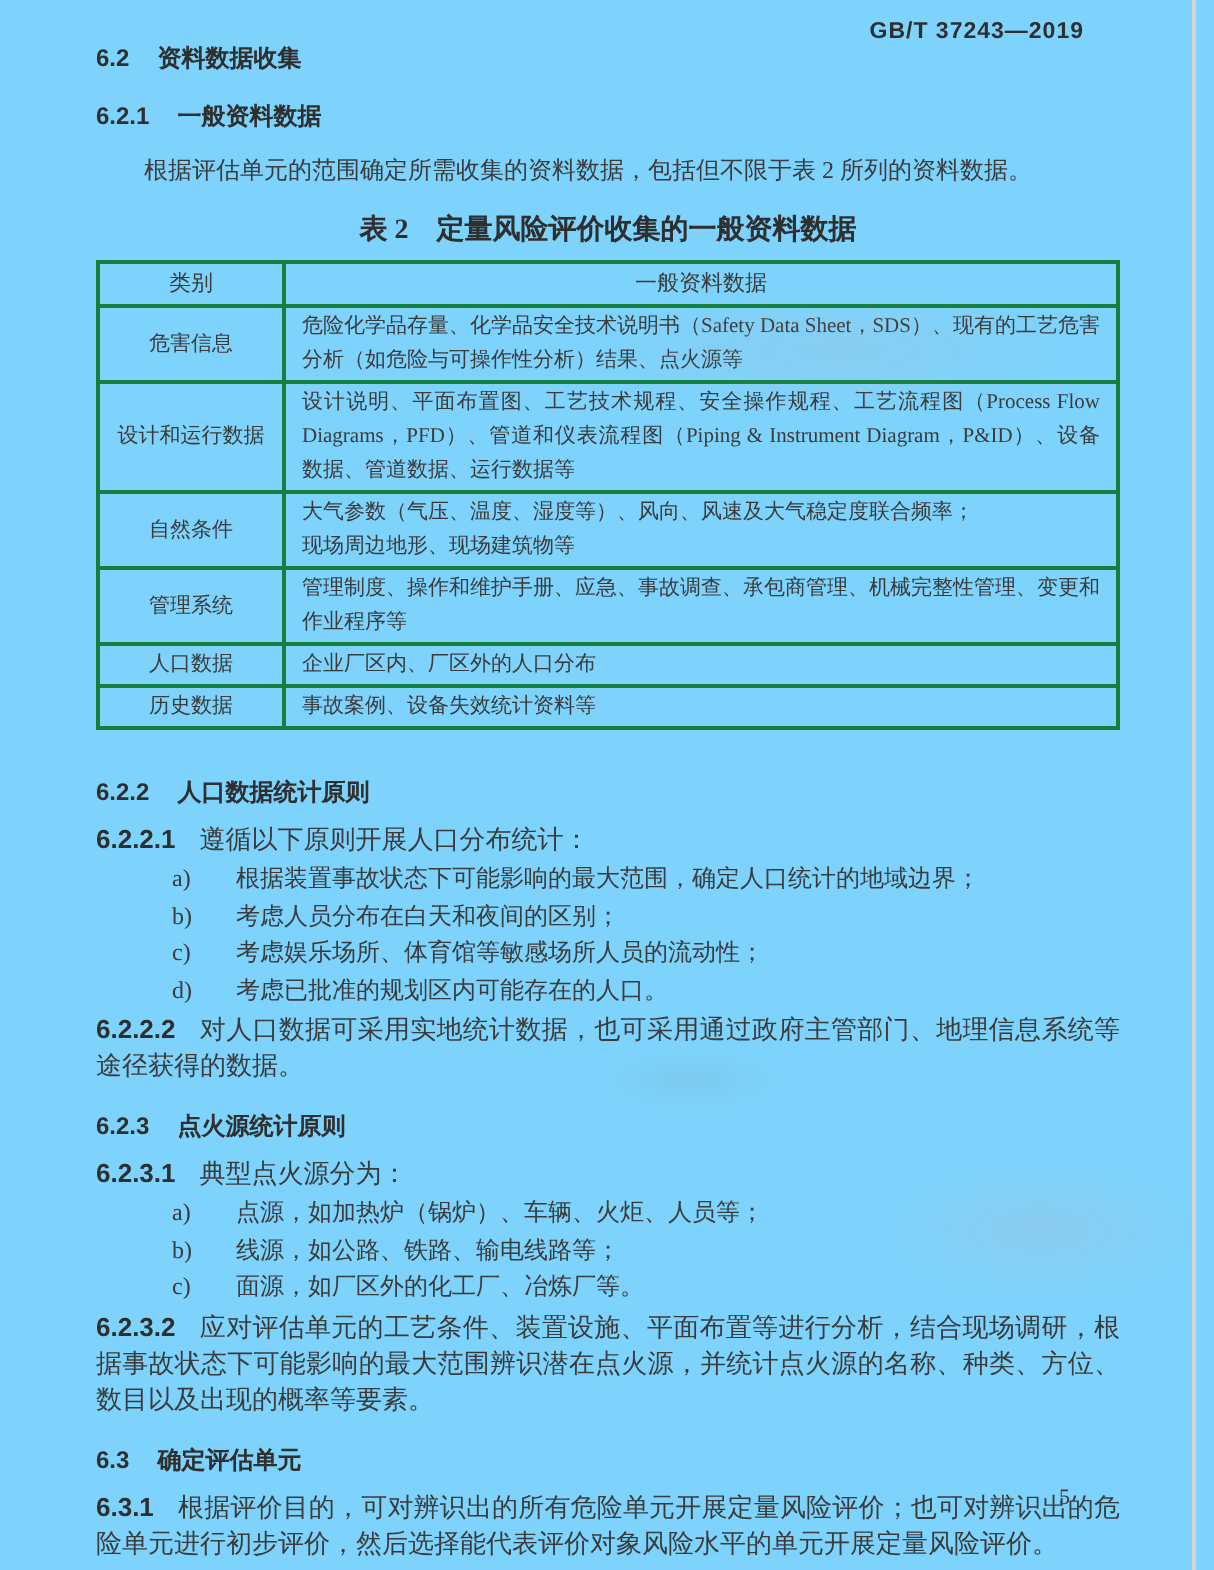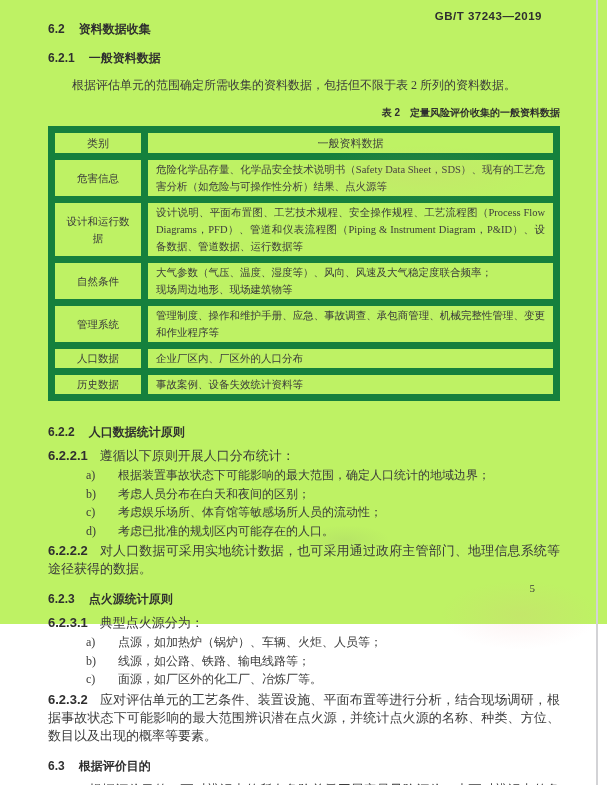--- a/index.html
+++ b/index.html
@@ -3,22 +3,22 @@
 <meta charset="utf-8">
 <style>
   html,body{margin:0;padding:0;}
   body{
     width:607px;height:785px;overflow:hidden;
     background:#ffffff;
     font-family:"Liberation Serif","DejaVu Serif",serif;
     color:#3b3b3b;
   }
   .page{
-    position:relative;width:607px;height:624px;
-    background:#bef264;
+    position:relative;width:607px;height:785px;
+    background:#7dd3fc;
     box-sizing:border-box;
     padding:10px 47px 0 48px;
   }
   
   .edge-line{
     position:absolute;top:0;right:9px;width:2px;height:785px;
     background:#d3d3d6;
   }
   
   .smudge{position:absolute;pointer-events:none;border-radius:50%;}
@@ -60,31 +60,31 @@
     font-weight:bold;margin-right:12px;color:#2f2f2f;
   }
   .list{margin:1px 0 0 0;padding:0;list-style:none;}
   .list li{
     font-size:12px;line-height:18.5px;color:#3b3b3b;
     padding-left:70px;text-indent:0;position:relative;
   }
   .list li .lbl{position:absolute;left:38px;}
 
   .tbl-caption{
-    text-align:right;
-    font-family:Liberation Sans, sans-serif;
-    font-weight:bold;font-size:10px;color:#2f2f2f;
+    text-align:center;
+    font-family:Liberation Serif, serif;
+    font-weight:bold;font-size:14px;color:#2f2f2f;
     margin:12px 0 6px 0;
   }
   table.data{
     border-collapse:collapse;width:512px;table-layout:fixed;
     font-size:10.5px;line-height:17px;color:#3b3b3b;
   }
   table.data th,table.data td{
-    border:7px solid #15803d;
+    border:2px solid #15803d;
     padding:1px 8px;vertical-align:middle;
   }
   table.data th{
     font-weight:normal;text-align:center;height:18px;
     font-size:11px;
   }
   table.data td.cat{text-align:center;}
   table.data td.val{text-align:justify;white-space:pre-line;}
   col.c1{width:93px;}
 
@@ -181,21 +181,21 @@
   <ul class="list">
     <li><span class="lbl">a)</span><span>点源，如加热炉（锅炉）、车辆、火炬、人员等；</span></li>
     <li><span class="lbl">b)</span><span>线源，如公路、铁路、输电线路等；</span></li>
     <li><span class="lbl">c)</span><span>面源，如厂区外的化工厂、冶炼厂等。</span></li>
   </ul>
   <p class="clause" style="margin-top:2px">
     <span class="cnum">6.2.3.2</span><span>应对评估单元的工艺条件、装置设施、平面布置等进行分析，结合现场调研，根据事故状态下可能影响的最大范围辨识潜在点火源，并统计点火源的名称、种类、方位、数目以及出现的概率等要素。</span>
   </p>
 
   <div class="heading h-63">
-    <span class="num">6.3</span><span>根据评价目的</span>
+    <span class="num">6.3</span><span>确定评估单元</span>
   </div>
 
   <p class="clause">
     <span class="cnum">6.3.1</span><span>根据评价目的，可对辨识出的所有危险单元开展定量风险评价；也可对辨识出的危险单元进行初步评价，然后选择能代表评价对象风险水平的单元开展定量风险评价。</span>
   </p>
 
   <div class="page-number">5</div>
 </div>
 
 </body></html>

